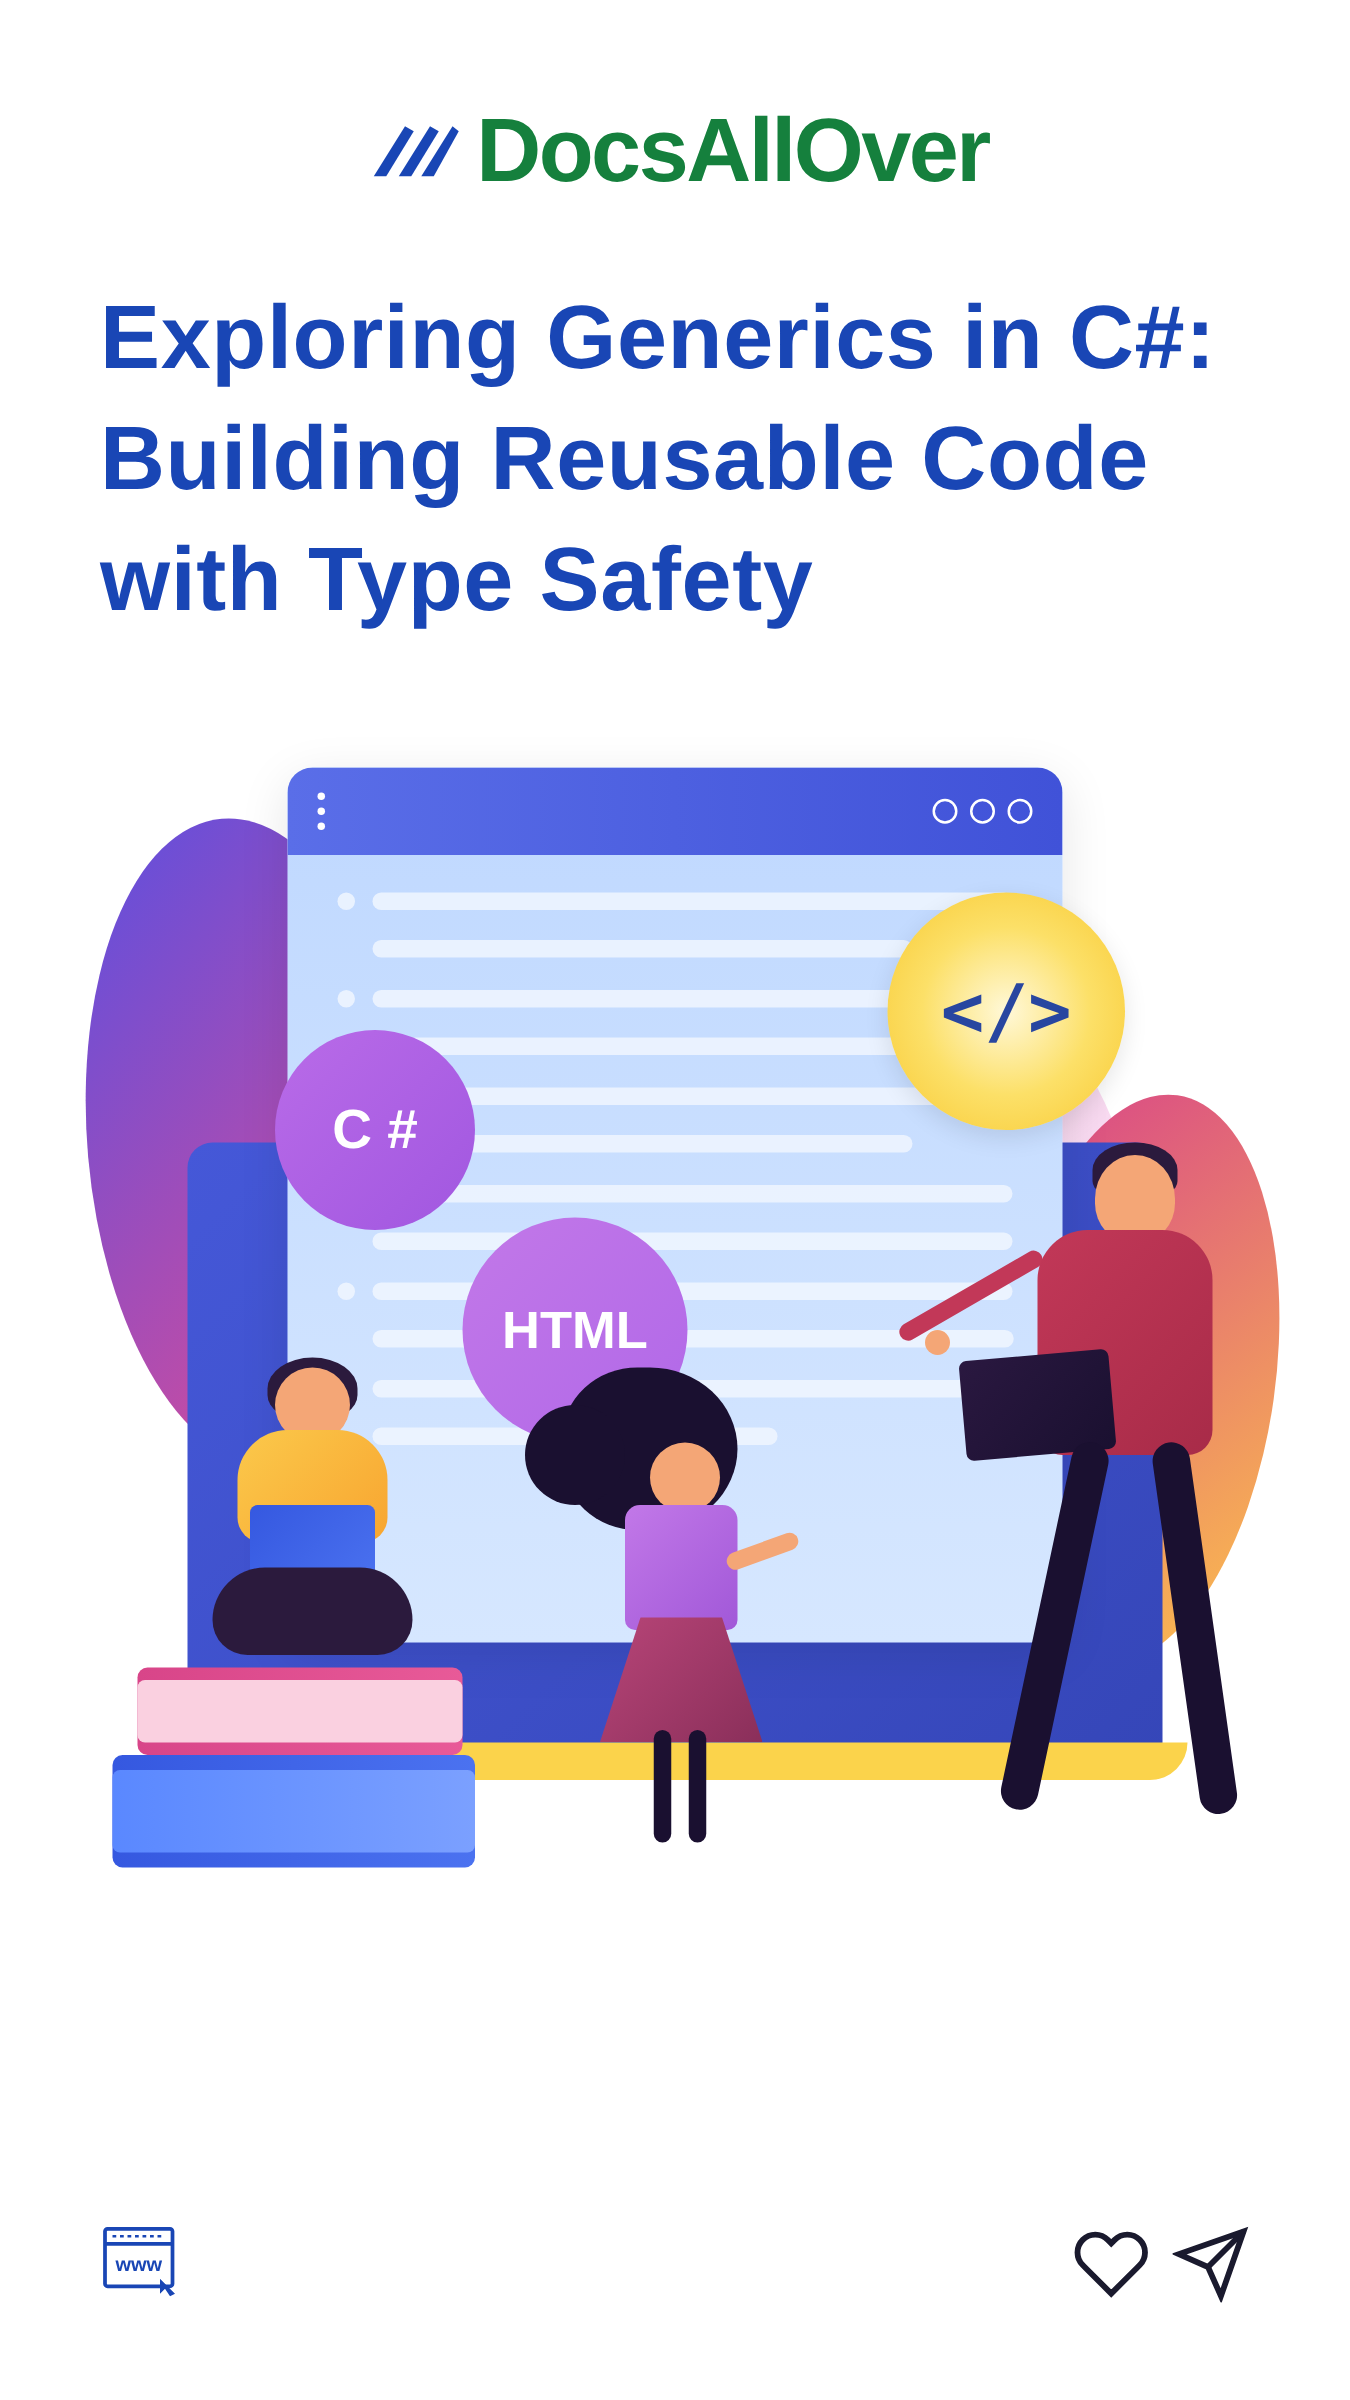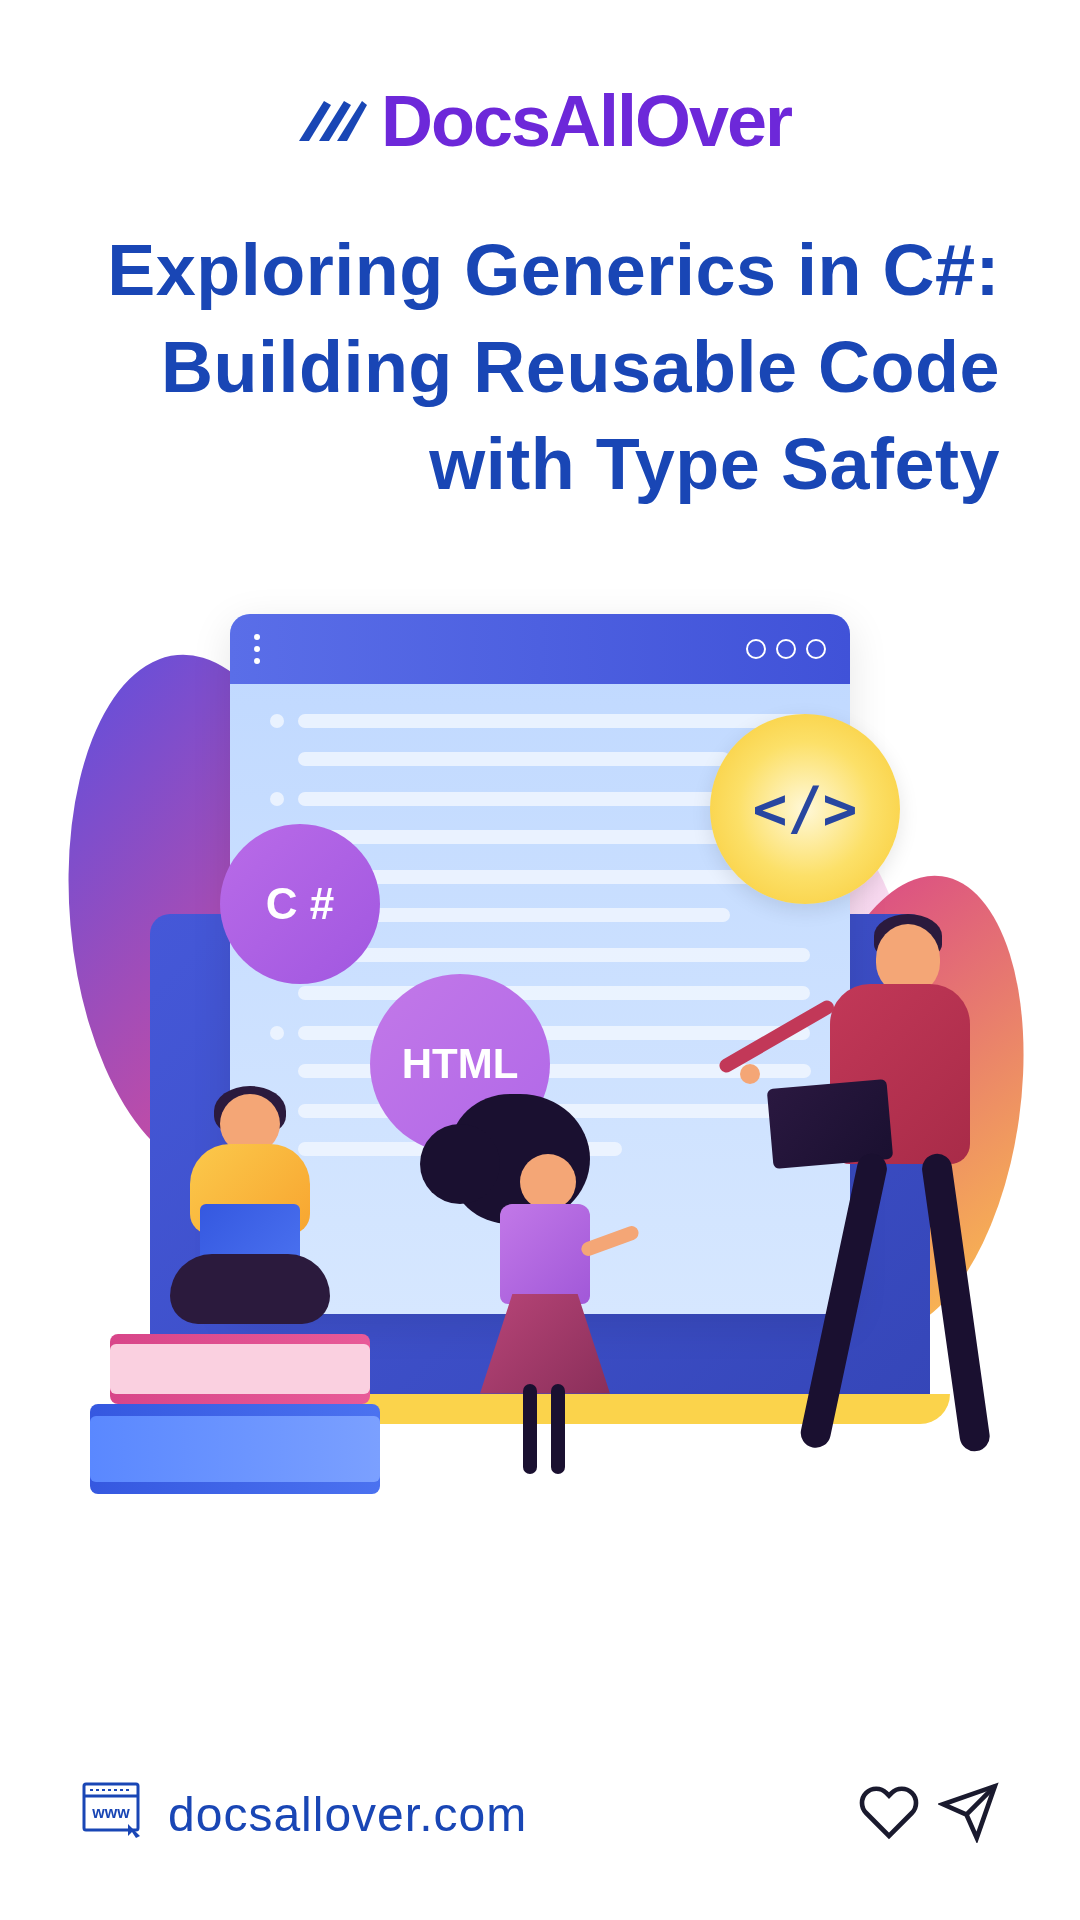--- a/index.html
+++ b/index.html
@@ -17,29 +17,29 @@
     .logo-row {
       display: flex;
       align-items: center;
       gap: 12px;
       margin-bottom: 60px;
     }
     .logo-icon { display: inline-flex; }
     .brand {
       font-size: 72px;
       font-weight: 800;
-      color: #6d28d9;
+      color: #15803d;
       letter-spacing: -2px;
       font-family: 'Arial Black', 'Arial', sans-serif;
     }
     .title {
       font-size: 72px;
       font-weight: 700;
       color: #1946b5;
-      text-align: right;
+      text-align: left;
       line-height: 1.35;
       max-width: 920px;
       letter-spacing: 0.5px;
       margin-bottom: 80px;
     }
     .illustration {
       width: 900px;
       height: 900px;
       position: relative;
       margin: 0 auto;
@@ -403,21 +403,20 @@
   <div class="footer-left">
     <span>
       <svg width="68" height="68" viewBox="0 0 68 68">
         <rect x="4" y="6" width="54" height="46" fill="none" stroke="#1946b5" stroke-width="3" rx="2"></rect>
         <line x1="4" y1="18" x2="58" y2="18" stroke="#1946b5" stroke-width="3"></line>
         <line x1="10" y1="12" x2="52" y2="12" stroke="#1946b5" stroke-width="2" stroke-dasharray="3,3"></line>
         <text x="31" y="40" font-size="16" font-weight="bold" fill="#1946b5" text-anchor="middle" font-family="Arial">www</text>
         <path d="M 48 46 L 60 58 L 56 60 L 52 54 L 48 58 Z" fill="#1946b5"></path>
       </svg>
     </span>
-    <span class="url">docsallover.com</span>
   </div>
   <div class="footer-right">
     <span>
       <svg width="62" height="62" viewBox="0 0 24 24" fill="none" stroke="#1a1a2e" stroke-width="1.8">
         <path d="M20.84 4.61a5.5 5.5 0 0 0-7.78 0L12 5.67l-1.06-1.06a5.5 5.5 0 0 0-7.78 7.78l1.06 1.06L12 21.23l7.78-7.78 1.06-1.06a5.5 5.5 0 0 0 0-7.78z"></path>
       </svg>
     </span>
     <span>
       <svg width="62" height="62" viewBox="0 0 24 24" fill="none" stroke="#1a1a2e" stroke-width="1.8">
         <path d="M22 2 L11 13"></path>

